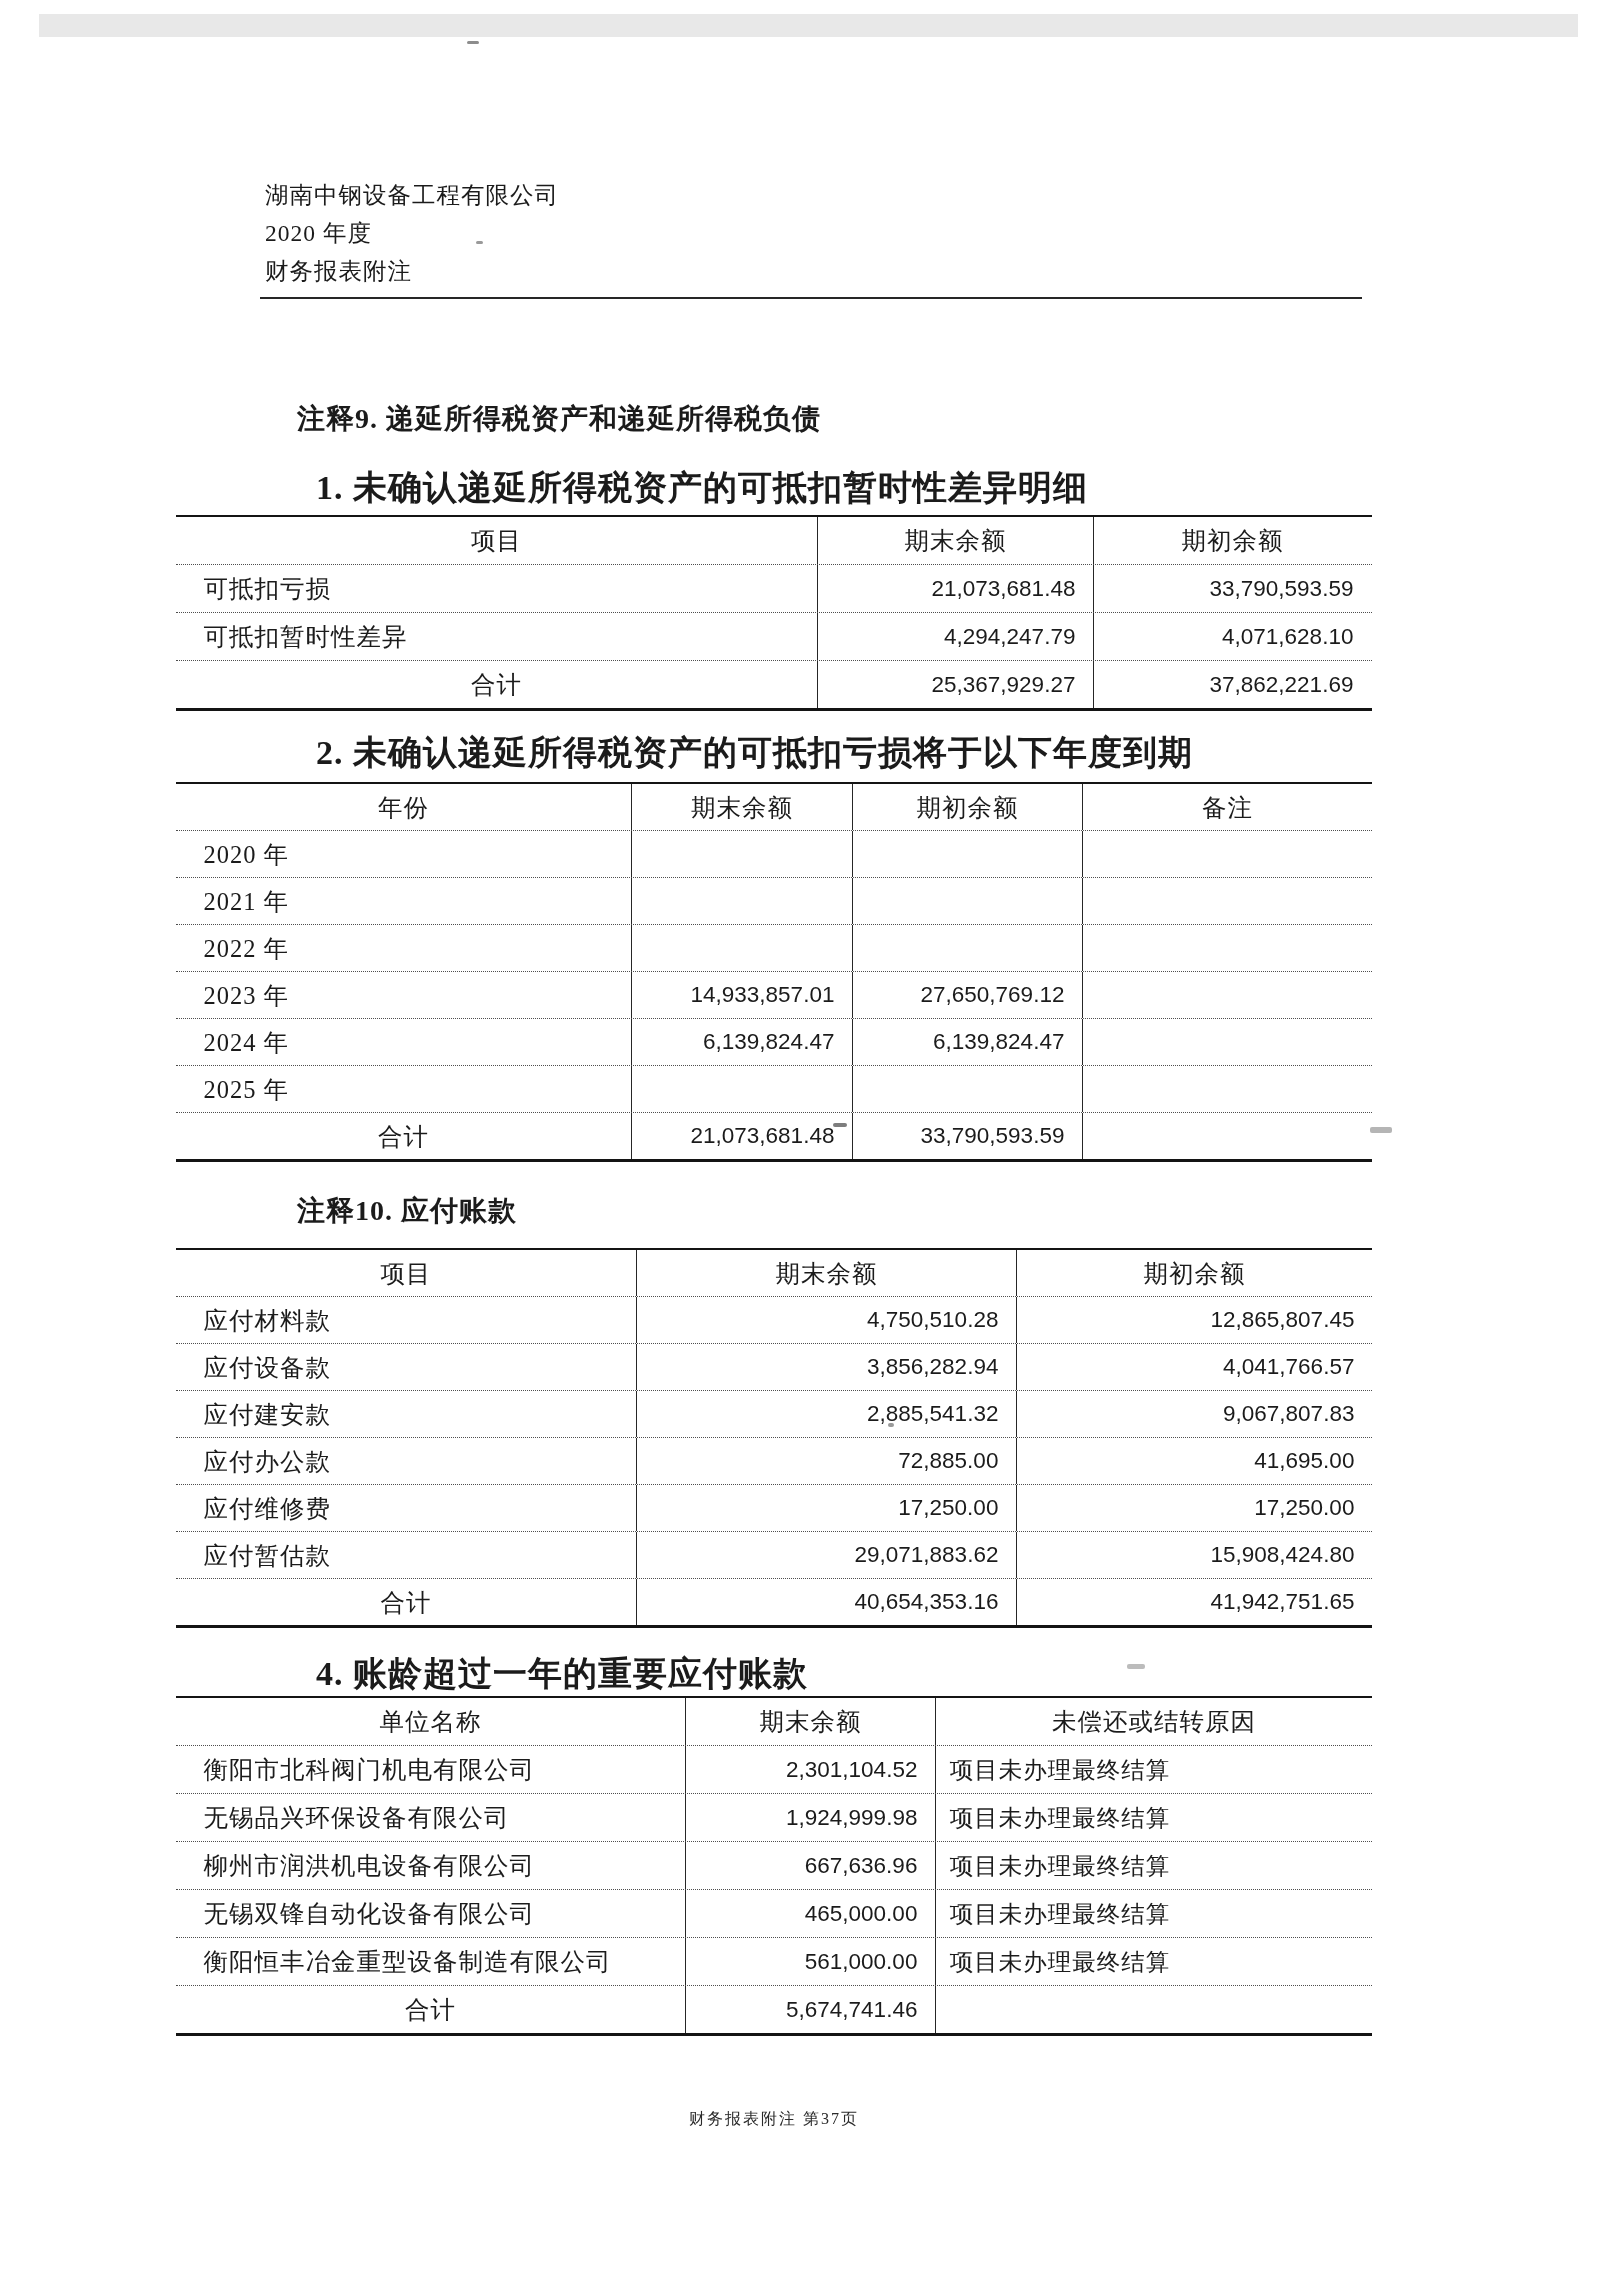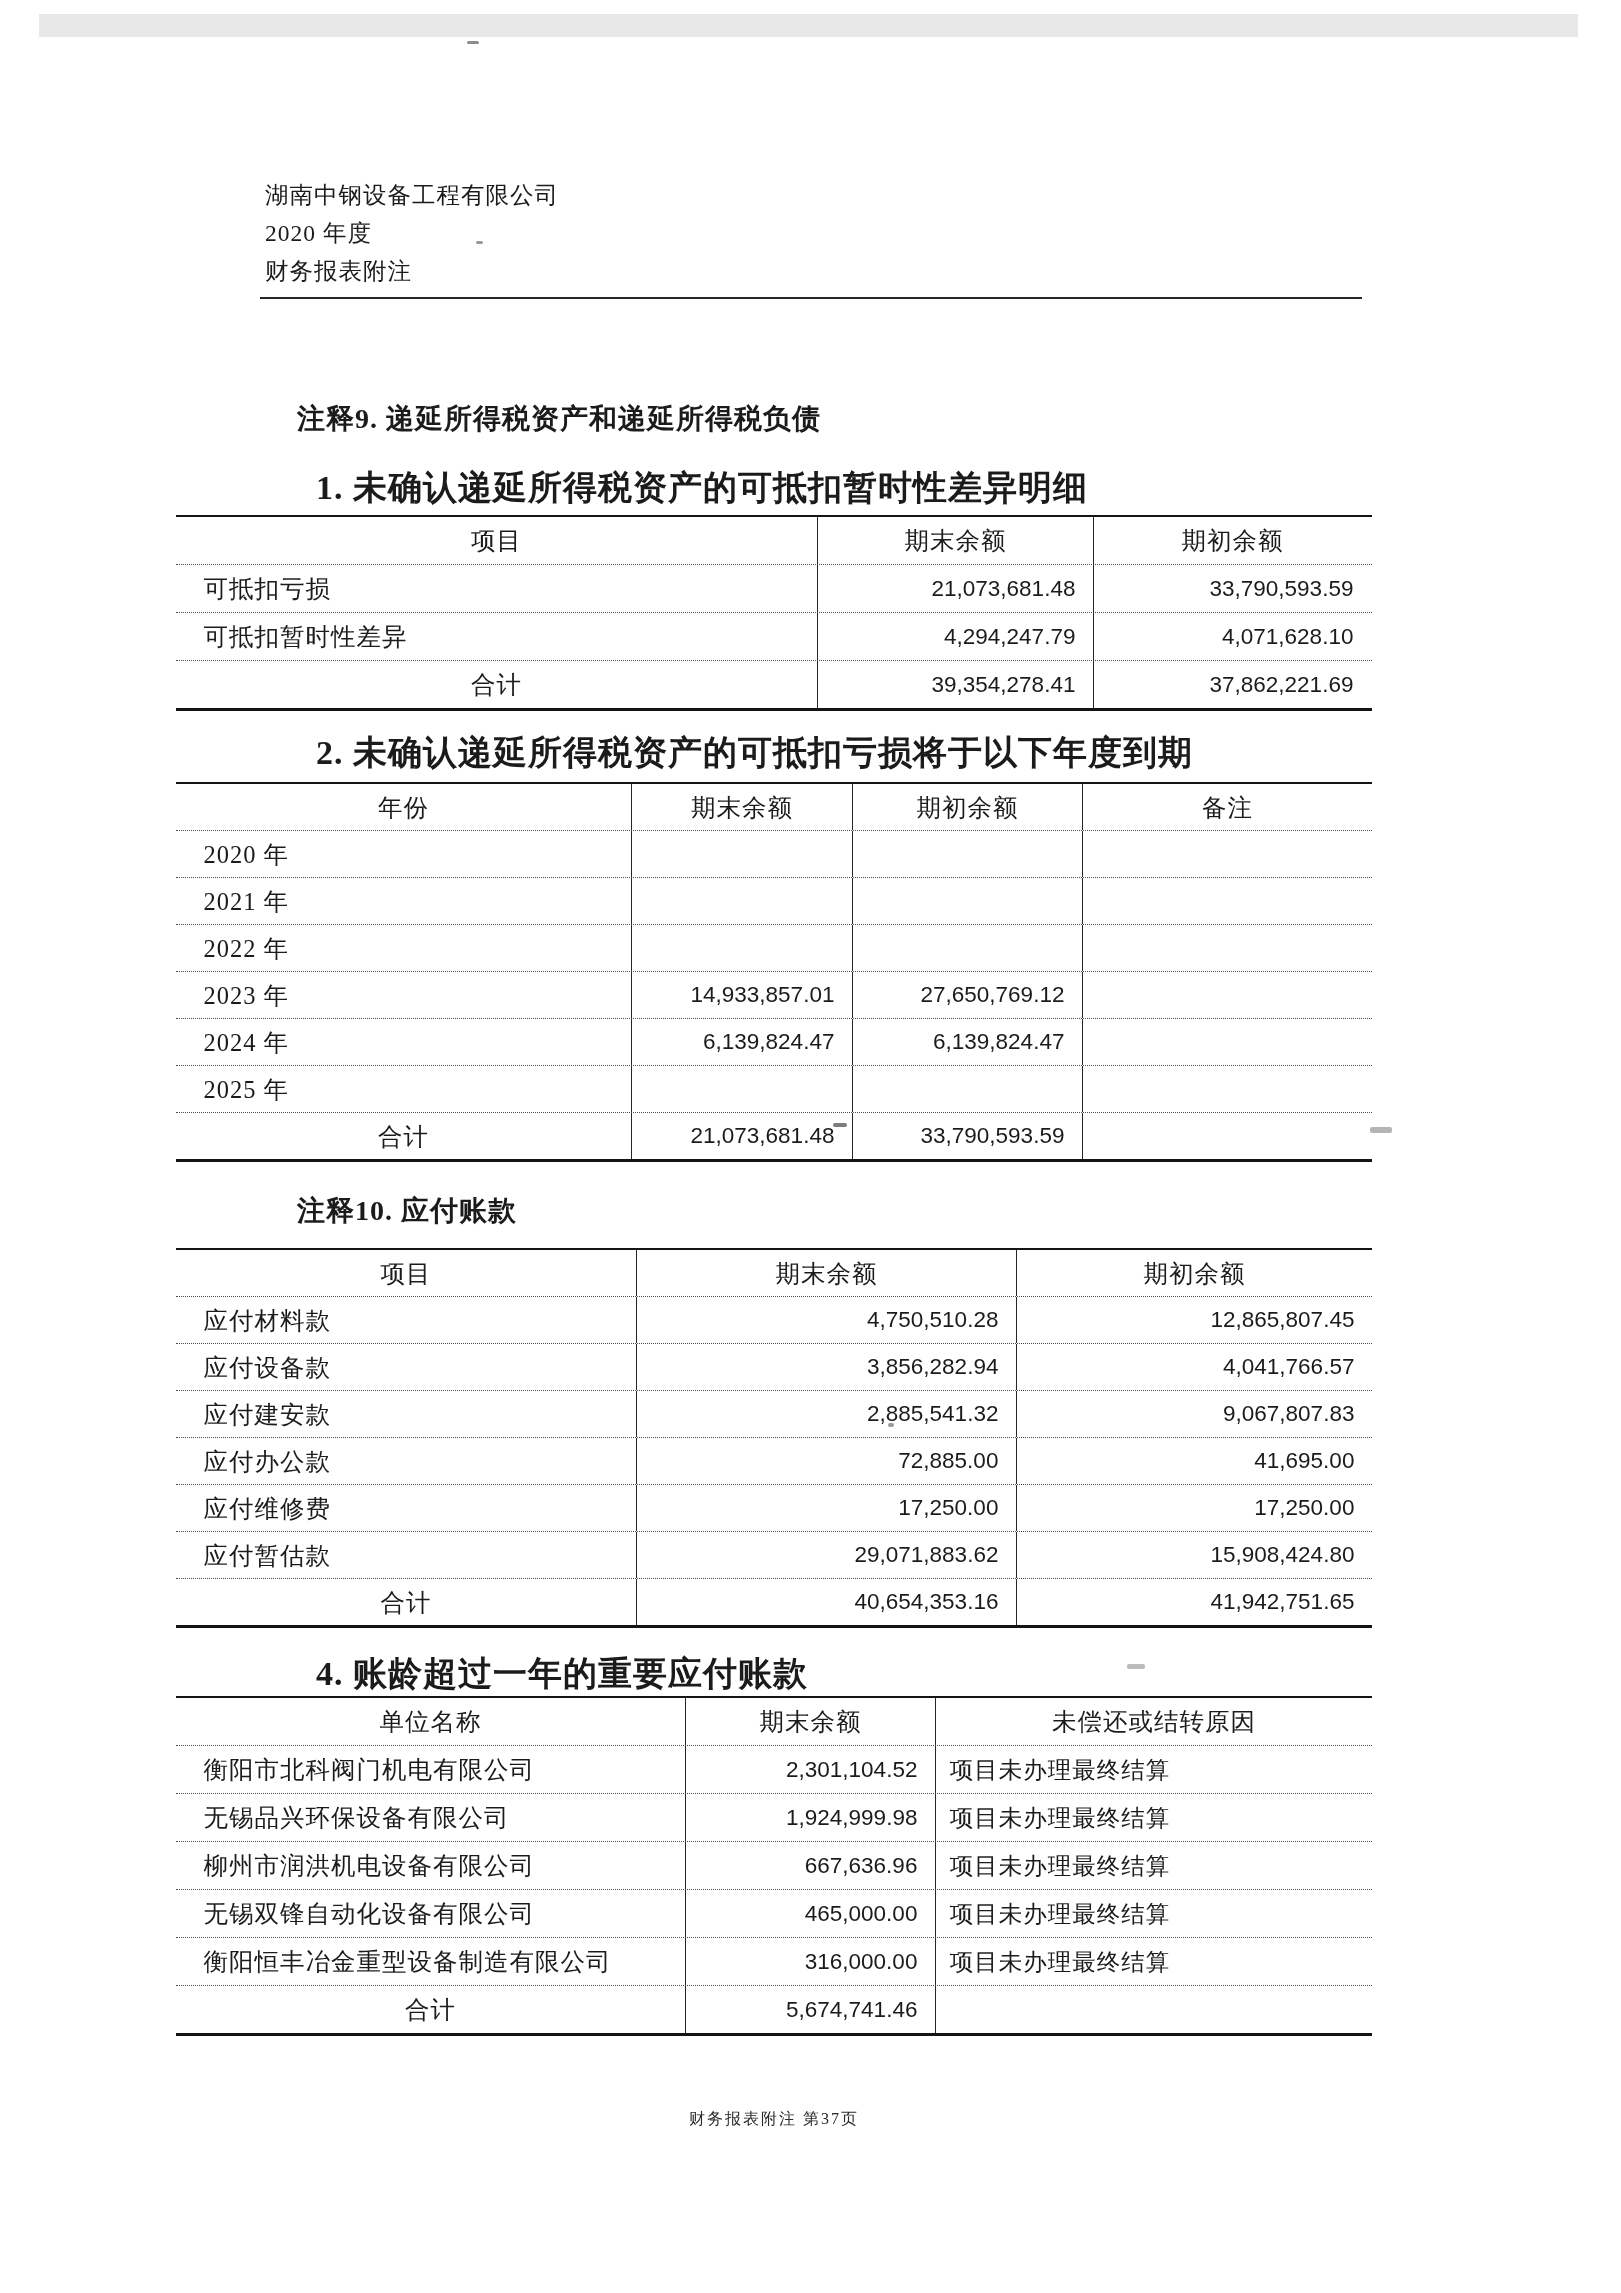--- a/index.html
+++ b/index.html
@@ -80,21 +80,21 @@
         <div class="cell num" style="width: 276px;">21,073,681.48</div>
         <div class="cell num" style="width: 277px;">33,790,593.59</div>
       </div>
       <div class="trow">
         <div class="cell label" style="width: 642px;">可抵扣暂时性差异</div>
         <div class="cell num" style="width: 276px;">4,294,247.79</div>
         <div class="cell num" style="width: 277px;">4,071,628.10</div>
       </div>
       <div class="trow total">
         <div class="cell label" style="width: 642px;">合计</div>
-        <div class="cell num" style="width: 276px;">39,354,278.41</div>
+        <div class="cell num" style="width: 276px;">25,367,929.27</div>
         <div class="cell num" style="width: 277px;">37,862,221.69</div>
       </div>
     </div>
 
   <h3 class="sub-title" style="left:316px;top:730px;">2. 未确认递延所得税资产的可抵扣亏损将于以下年度到期</h3>
 
   <div class="fin-table" style="top:782px;--rh:46px;">
       <div class="trow">
         <div class="cell header" style="width: 456px;">年份</div>
         <div class="cell header" style="width: 221px;">期末余额</div>
@@ -213,21 +213,21 @@
         <div class="cell num" style="width: 250px;">667,636.96</div>
         <div class="cell reason" style="width: 436px;">项目未办理最终结算</div>
       </div>
       <div class="trow">
         <div class="cell label" style="width: 510px;">无锡双锋自动化设备有限公司</div>
         <div class="cell num" style="width: 250px;">465,000.00</div>
         <div class="cell reason" style="width: 436px;">项目未办理最终结算</div>
       </div>
       <div class="trow">
         <div class="cell label" style="width: 510px;">衡阳恒丰冶金重型设备制造有限公司</div>
-        <div class="cell num" style="width: 250px;">316,000.00</div>
+        <div class="cell num" style="width: 250px;">561,000.00</div>
         <div class="cell reason" style="width: 436px;">项目未办理最终结算</div>
       </div>
       <div class="trow total">
         <div class="cell label" style="width: 510px;">合计</div>
         <div class="cell num" style="width: 250px;">5,674,741.46</div>
         <div class="cell reason" style="width: 436px;"></div>
       </div>
     </div>
 
   <div class="doc-footer">财务报表附注 第37页</div>

